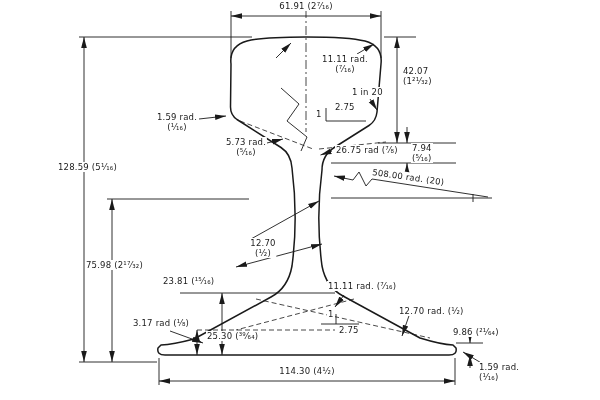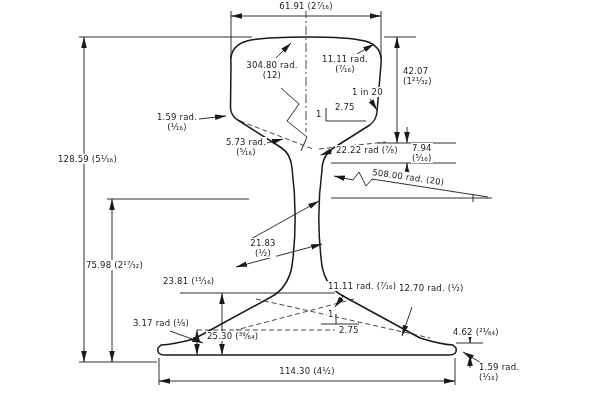--- a/index.html
+++ b/index.html
@@ -173,46 +173,44 @@
     </g>
 
     <g>
       <line class="ln" x1="159" y1="358" x2="159" y2="386"></line>
       <line class="ln" x1="455" y1="358" x2="455" y2="386"></line>
       <line class="ln" x1="159" y1="381" x2="455" y2="381" marker-start="url(#ah)" marker-end="url(#ah)"></line>
     </g>
   </svg>
 
   <div class="lbl c" style="left:306px;top:1px">61.91 (2⁷⁄₁₆)</div>
-  <div class="lbl c" style="left:272px;top:60px">304.80 rad.
-(12)</div>
   <div class="lbl c" style="left:345px;top:54px">11.11 rad.
 (⁷⁄₁₆)</div>
   <div class="lbl" style="left:351px;top:87px">1 in 20</div>
   <div class="lbl" style="left:334px;top:102px">2.75</div>
   <div class="lbl" style="left:315px;top:109px">1</div>
   <div class="lbl" style="left:402px;top:66px">42.07
 (1²¹⁄₃₂)</div>
   <div class="lbl c" style="left:177px;top:112px">1.59 rad.
 (¹⁄₁₆)</div>
   <div class="lbl c" style="left:246px;top:137px">5.73 rad.
 (⁵⁄₁₆)</div>
-  <div class="lbl" style="left:335px;top:145px">22.22 rad (⁷⁄₈)</div>
+  <div class="lbl" style="left:335px;top:145px">26.75 rad (⁷⁄₈)</div>
   <div class="lbl" style="left:411px;top:143px">7.94
 (⁵⁄₁₆)</div>
   <div class="lbl rot" style="left:372px;top:167px">508.00 rad. (20)</div>
-  <div class="lbl" style="left:57px;top:154px">128.59 (5¹⁄₁₆)</div>
+  <div class="lbl" style="left:57px;top:162px">128.59 (5¹⁄₁₆)</div>
   <div class="lbl" style="left:85px;top:260px">75.98 (2¹⁷⁄₃₂)</div>
-  <div class="lbl c" style="left:263px;top:238px">21.83
+  <div class="lbl c" style="left:263px;top:238px">12.70
 (¹⁄₂)</div>
   <div class="lbl" style="left:162px;top:276px">23.81 (¹⁵⁄₁₆)</div>
   <div class="lbl" style="left:327px;top:281px">11.11 rad. (⁷⁄₁₆)</div>
-  <div class="lbl" style="left:398px;top:283px">12.70 rad. (¹⁄₂)</div>
+  <div class="lbl" style="left:398px;top:306px">12.70 rad. (¹⁄₂)</div>
   <div class="lbl" style="left:132px;top:318px">3.17 rad (¹⁄₈)</div>
   <div class="lbl" style="left:206px;top:331px">25.30 (³⁹⁄₆₄)</div>
   <div class="lbl" style="left:327px;top:309px">1</div>
   <div class="lbl" style="left:338px;top:325px">2.75</div>
-  <div class="lbl" style="left:452px;top:327px">4.62 (²¹⁄₆₄)</div>
+  <div class="lbl" style="left:452px;top:327px">9.86 (²¹⁄₆₄)</div>
   <div class="lbl" style="left:478px;top:362px">1.59 rad.
 (¹⁄₁₆)</div>
   <div class="lbl c" style="left:307px;top:366px">114.30 (4¹⁄₂)</div>
 
 </div>
 
 </body></html>

